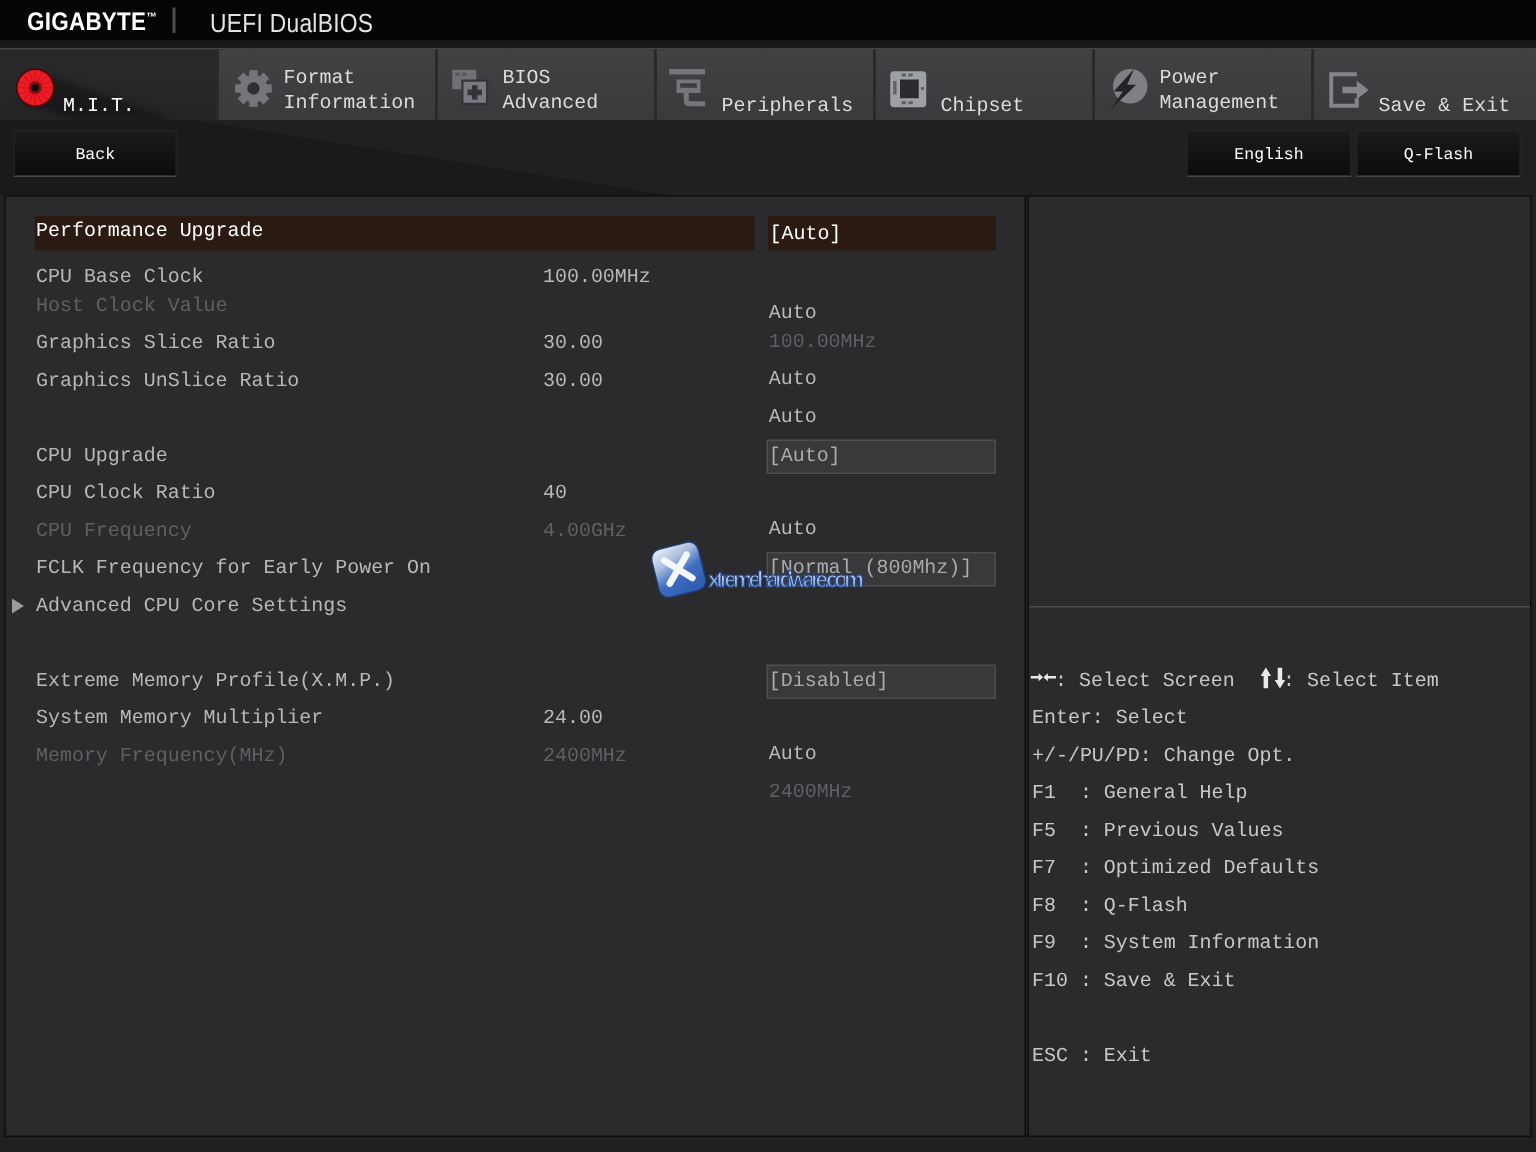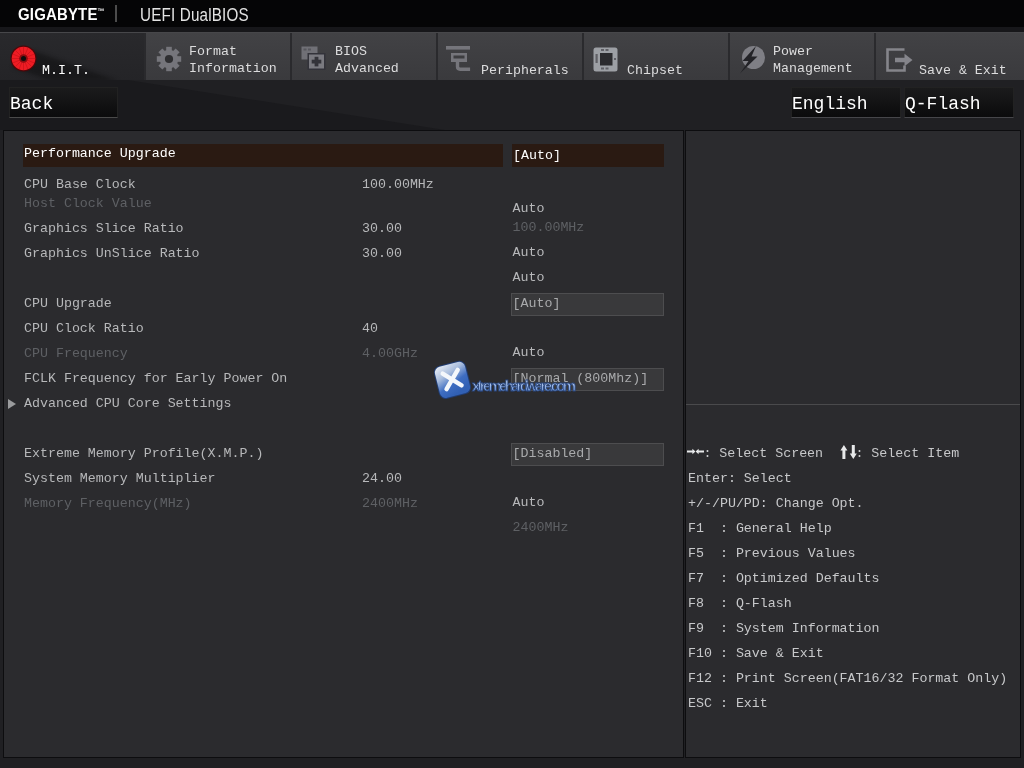--- a/index.html
+++ b/index.html
@@ -25,21 +25,21 @@
   .tab .one{position:absolute;left:43px;top:28.5px;line-height:17px;color:#dcdcdd;font-size:13.3px;white-space:pre;}
   .tab .l2{top:27px;line-height:17px;}
   .ticon{position:absolute;}
   #mit{left:0;width:146px;background:linear-gradient(#29292c,#242427);}
   
   #mitlabel{left:42px;top:28.5px;line-height:17px;color:#fff;font-size:13.3px;position:absolute;}
   
   #strip2{left:0;top:80px;width:1024px;height:50px;background:#202023;}
   .btn{position:absolute;top:87px;height:31px;box-sizing:border-box;
     background:linear-gradient(#1b1b1c,#0b0b0c);border:1px solid #222;
-    color:#fff;font-size:18px;text-align:left;line-height:33px;}
+    color:#fff;font-size:11px;text-align:center;line-height:33px;}
   #backbtn{left:9px;width:109px;border-bottom:1px solid #4a4a4a;}
   #engbtn{left:791px;width:110px;border-bottom:1px solid #46464a;}
   #qfbtn{left:904px;width:110px;border-bottom:1px solid #46464a;}
   
   #mainpanel{left:3px;top:130px;width:681px;height:628px;background:#2b2b2e;
     border:1px solid #0d0d0f;box-sizing:border-box;}
   #rightpanel{left:685px;top:130px;width:336px;height:628px;background:#2b2b2e;
     border:1px solid #0d0d0f;box-sizing:border-box;}
   #rsep{left:686px;top:404px;width:334px;height:1px;background:#4a4a4c;}
   
@@ -259,21 +259,20 @@
   </svg>
   <div class="help" style="top:441px;left:855.4px">: Select Item</div>
   <div class="help" style="top:466px">Enter: Select</div>
   <div class="help" style="top:491px">+/-/PU/PD: Change Opt.</div>
   <div class="help" style="top:516px">F1  : General Help</div>
   <div class="help" style="top:541px">F5  : Previous Values</div>
   <div class="help" style="top:566px">F7  : Optimized Defaults</div>
   <div class="help" style="top:591px">F8  : Q-Flash</div>
   <div class="help" style="top:616px">F9  : System Information</div>
   <div class="help" style="top:641px">F10 : Save &amp; Exit</div>
-  <div class="help" style="top:666px">F12 : Print Screen(FAT16/32 Format Only)</div>
   <div class="help" style="top:691px">ESC : Exit</div>
 
   <div class="abs" id="wmark" style="left:430px;top:358px;width:260px;height:46px;">
     <svg width="260" height="46" viewBox="0 0 260 46">
       <defs>
         <linearGradient id="wg" x1="0" y1="0" x2="0.4" y2="1">
           <stop offset="0" stop-color="#edf1f7"></stop>
             <stop offset="0.38" stop-color="#a9bddd"></stop>
           <stop offset="0.7" stop-color="#3e6dc2"></stop>
             <stop offset="1" stop-color="#3160b4"></stop>

